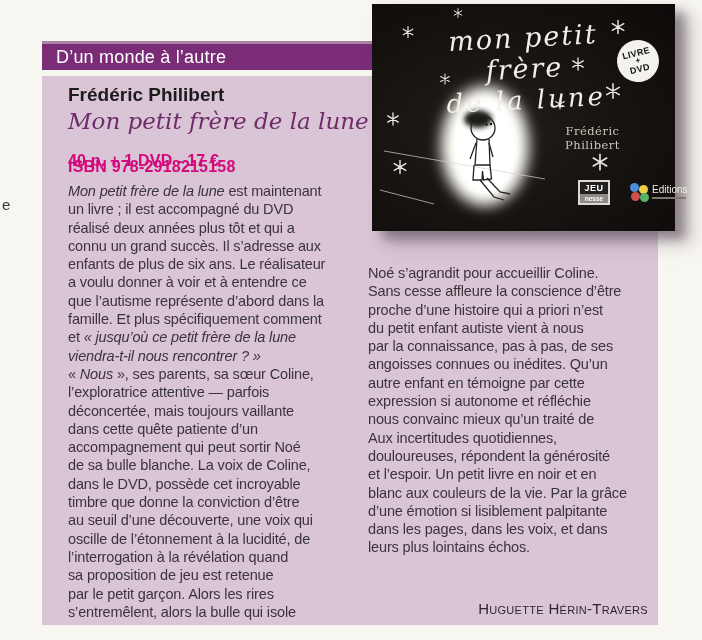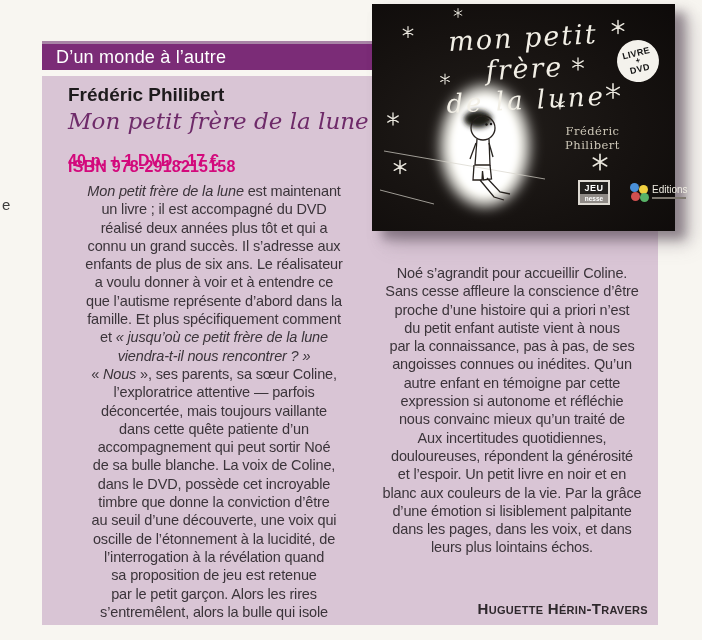--- a/index.html
+++ b/index.html
@@ -39,26 +39,26 @@
   }
   .book-format{top:76px;}
   .book-isbn{top:82px;}
 
   .col{
     position:absolute; font-size:14.5px; line-height:18.3px;
     color:var(--text,#3b343a); letter-spacing:-0.15px; white-space:nowrap;
   }
   .col-left{left:26px; top:106px; width:292px;}
   .col-right{left:326px; top:188px; width:288px;}
-  .tline{height:18.3px;text-align:center;}
+  .tline{height:18.3px;}
   .it{font-style:italic;}
 
   .signature{
     position:absolute; right:10px; top:524px;
-    font-variant:small-caps; font-weight:bold; font-size:15px;
+    font-variant:small-caps; font-weight:normal; font-size:15px;
     color:#2e282c; letter-spacing:.3px;
   }
 
   
   .cover{
     position:absolute; left:372px; top:4px; width:303px; height:227px;
     background:radial-gradient(ellipse at 40% 55%, #211d1a 0%, var(--cover_bg,#161210) 55%, #0d0a09 100%);
     box-shadow:10px 8px 10px rgba(80,66,80,0.5), 16px 12px 18px rgba(120,105,118,0.35);
   }
   .cover svg{position:absolute; left:0; top:0;}

